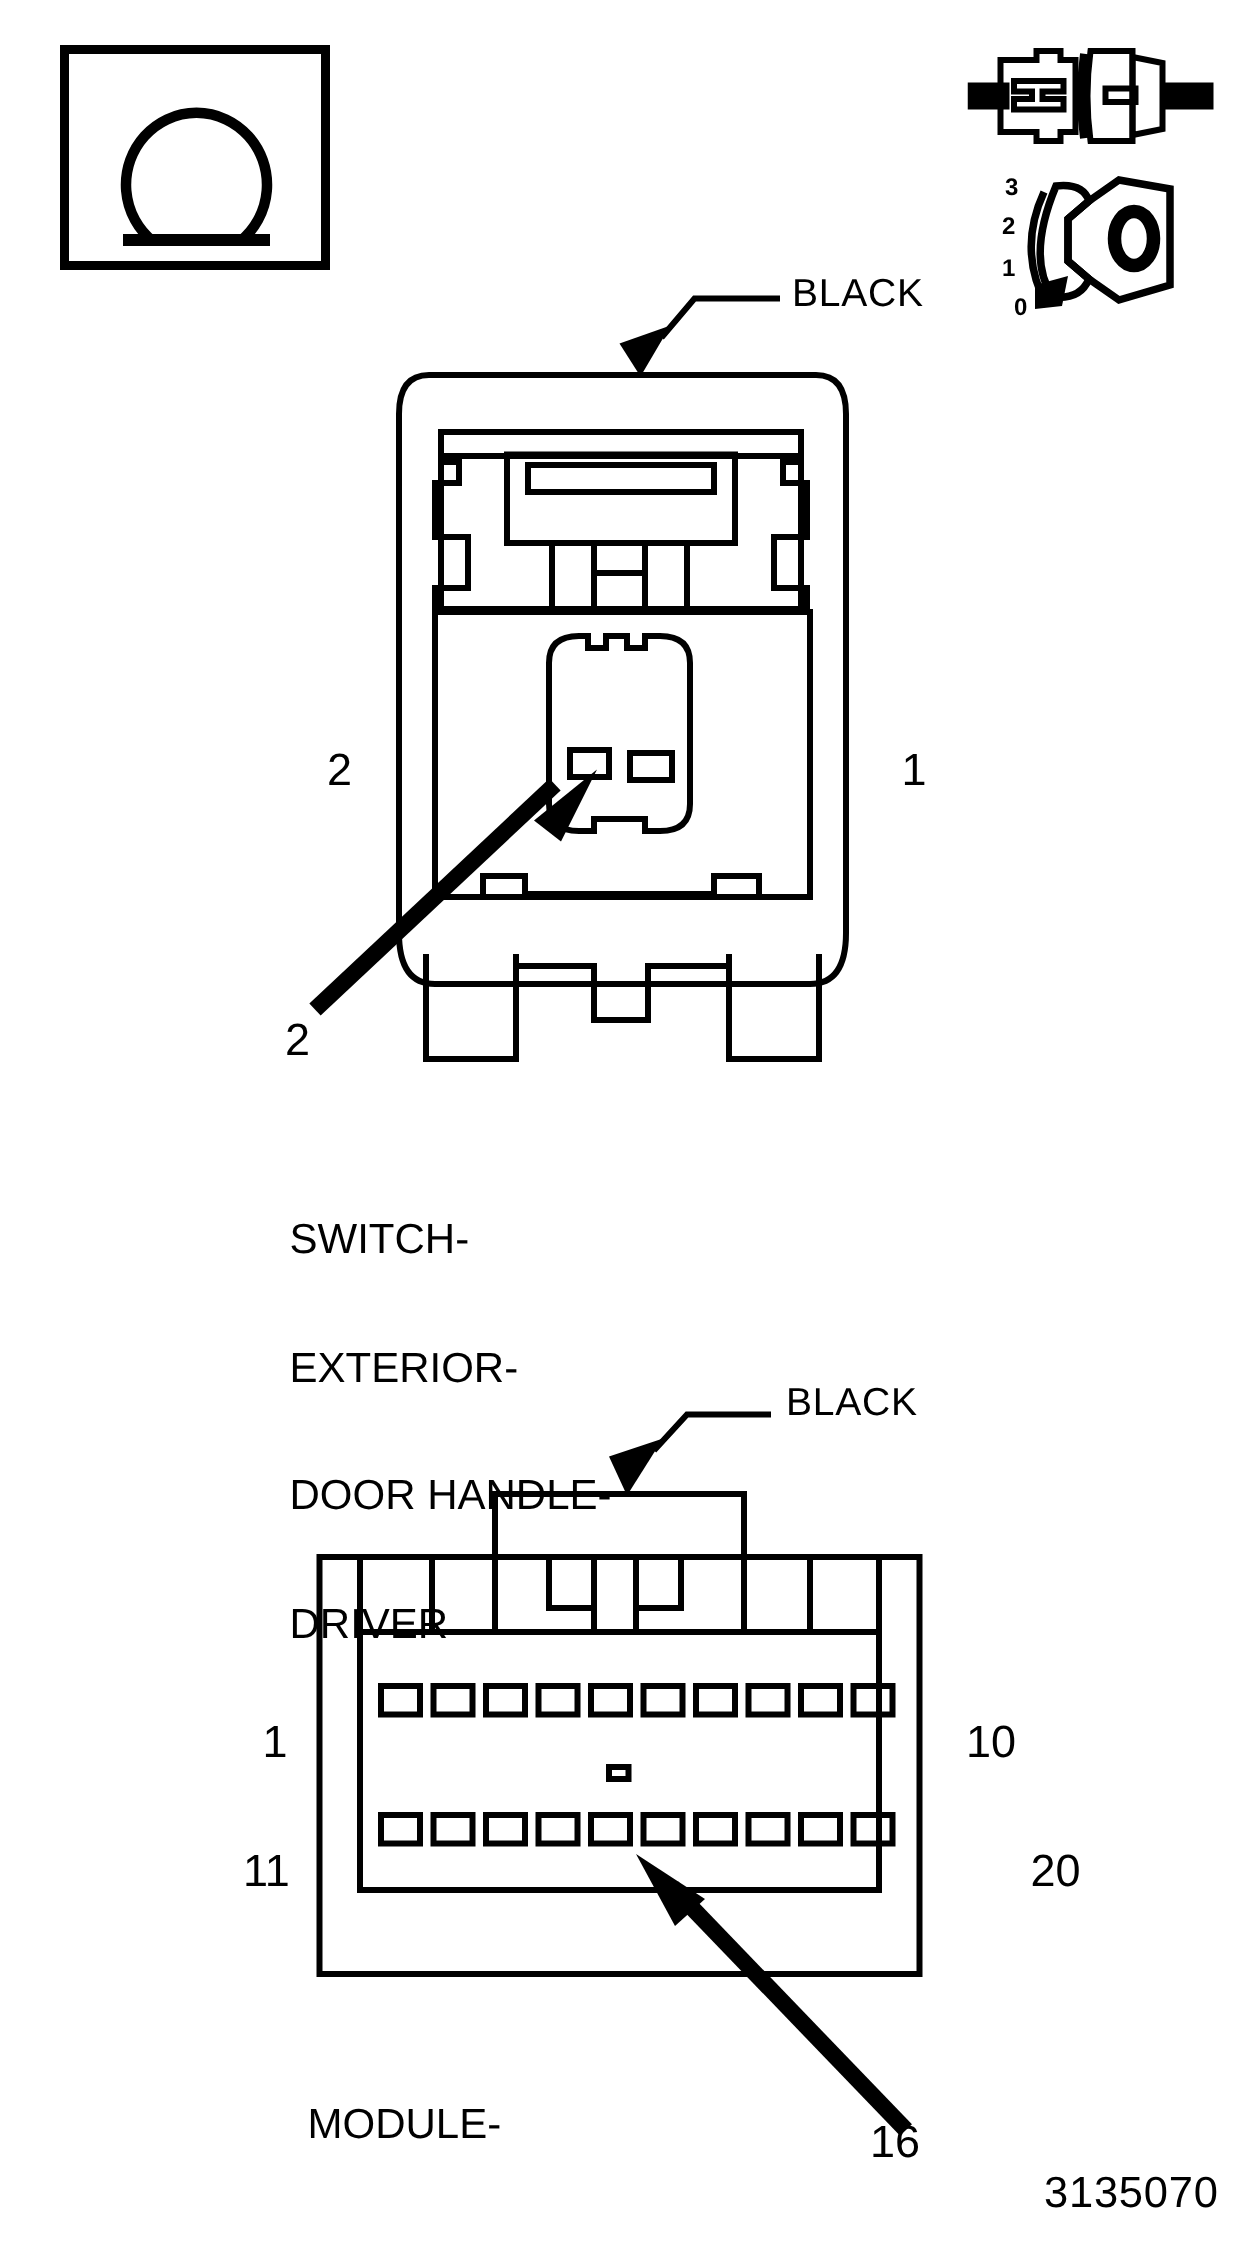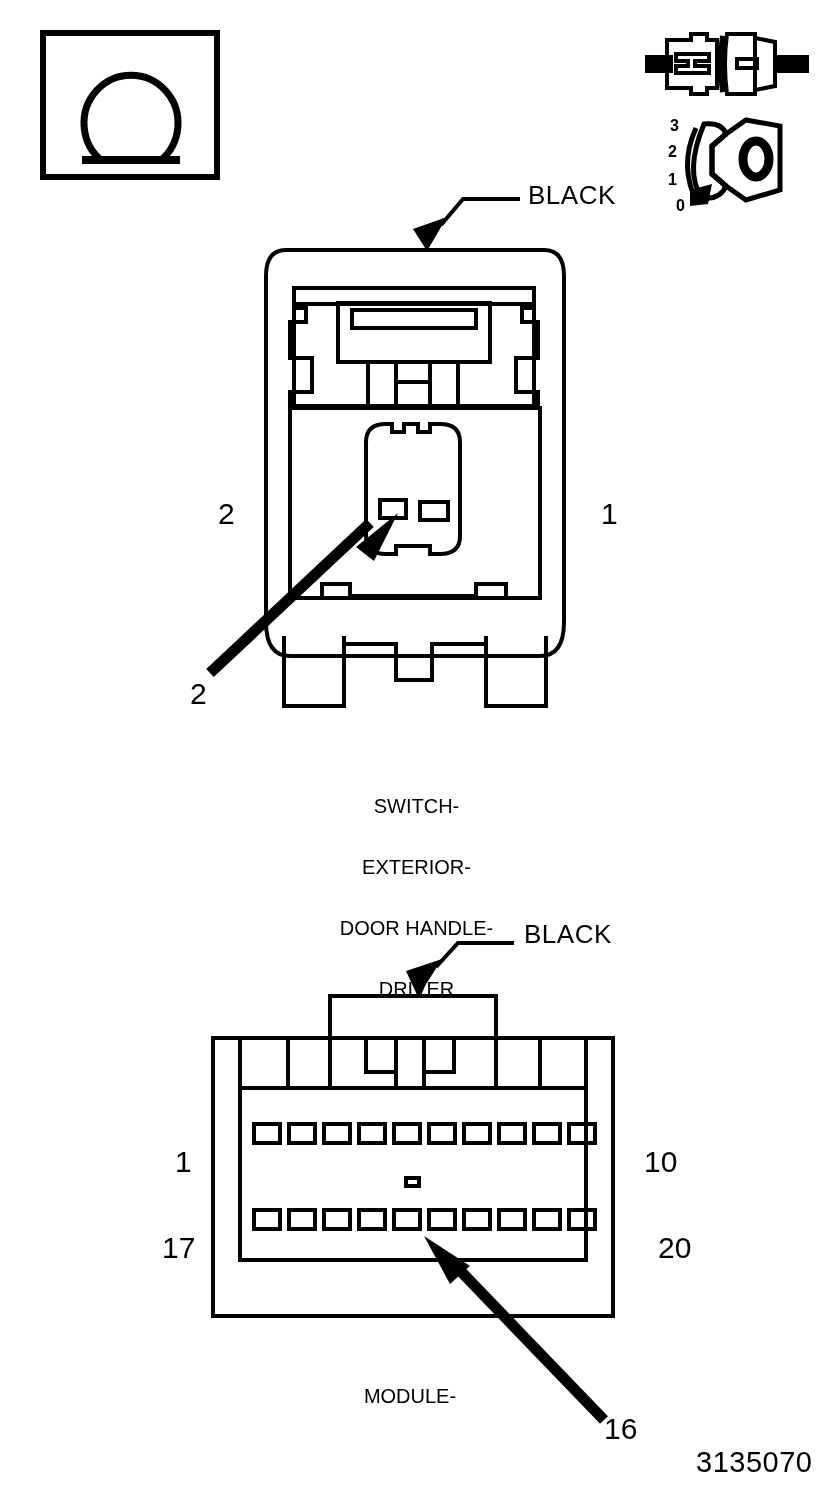--- a/index.html
+++ b/index.html
@@ -30,22 +30,21 @@
   }
   .label-black {
     font-size: 26px;
     letter-spacing: 0.5px;
   }
   .pinnum {
     font-size: 30px;
   }
   .caption {
     position: absolute;
-    text-align: center;
-    font-size: 20px;
+    font-size: 28px;
     line-height: 1.02;
     white-space: pre;
   }
   .partnum {
     font-size: 29px;
     letter-spacing: 0.5px;
   }
   .scale-num {
     font-size: 16px;
     font-weight: bold;
@@ -211,24 +210,24 @@
 
   <div style="position:absolute; left:418px; top:1232px;">
     <svg width="200" height="195" viewBox="0 0 200 195">
       <path class="ln" d="M186 188 L30 26" stroke="#000" stroke-width="11"></path>
       <polygon points="6,4 52,34 32,52" fill="#000"></polygon>
     </svg>
   </div>
 
   <div class="txt pinnum" style="left:175px; top:1147px;">1</div>
   <div class="txt pinnum" style="left:644px; top:1147px;">10</div>
-  <div class="txt pinnum" style="left:162px; top:1233px;">17</div>
-  <div class="txt pinnum" style="left:658px; top:1233px;">20</div>
-
-  <div class="txt pinnum" style="left:604px; top:1414px;text-align:right;">16</div>
+  <div class="txt pinnum" style="left:162px; top:1233px;">11</div>
+  <div class="txt pinnum" style="left:687px; top:1233px;">20</div>
+
+  <div class="txt pinnum" style="left:580px; top:1414px;text-align:right;">16</div>
 
   <div class="caption" style="left:205px; top:1345px; width:410px;">
     <div>MODULE-</div>
     
     
     
   </div>
 
   <div class="txt partnum" style="left:696px; top:1448px;">3135070</div>
 

